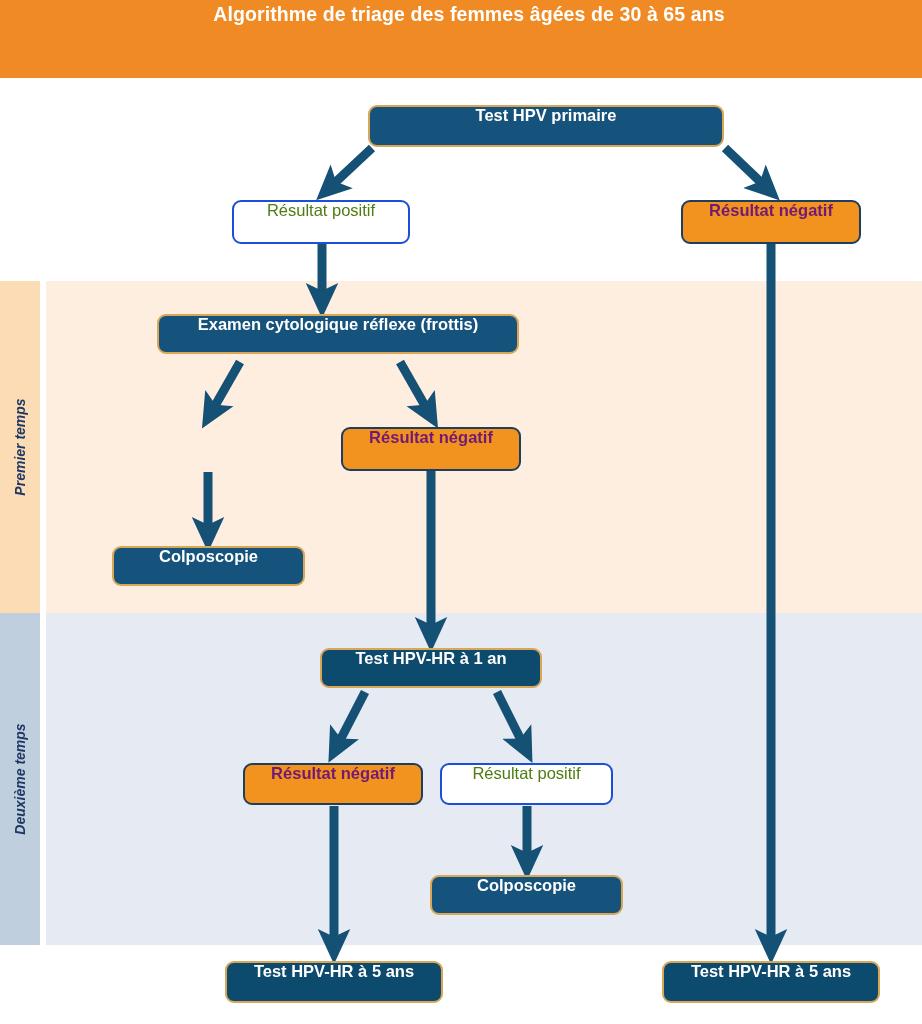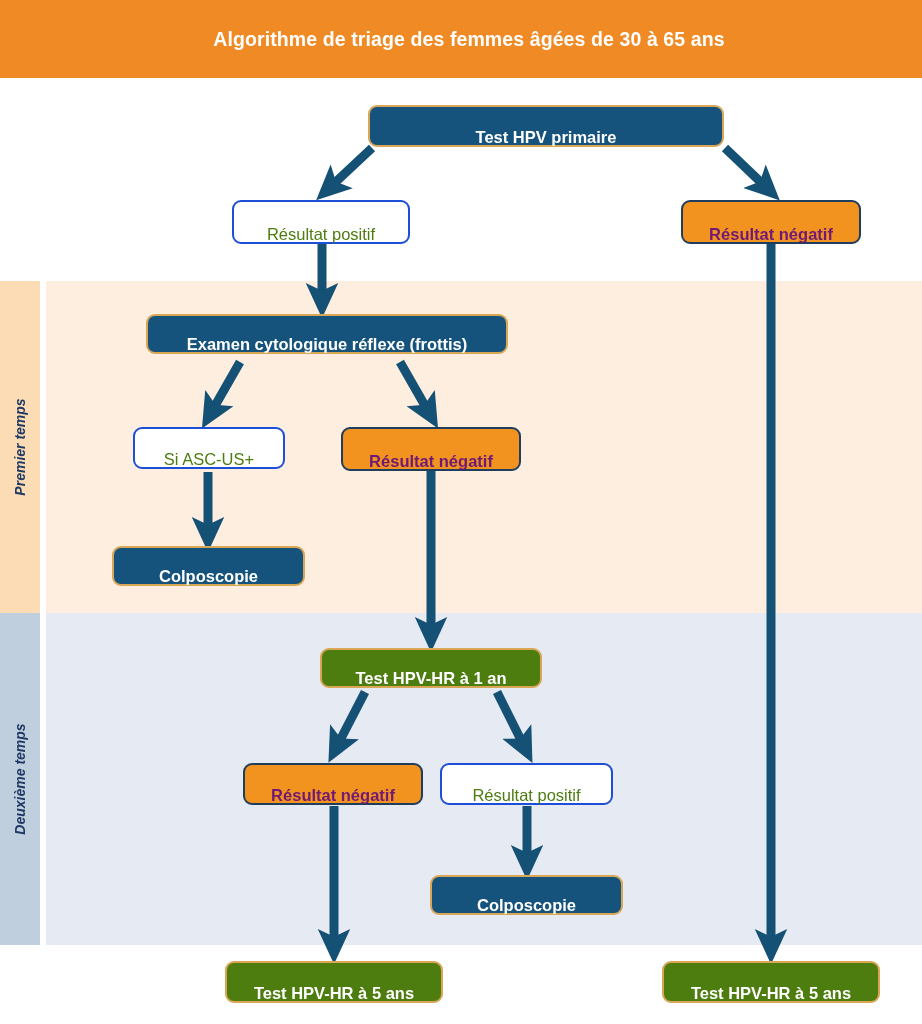--- a/index.html
+++ b/index.html
@@ -19,21 +19,21 @@
 
   
   #header {
     position: absolute;
     left: 0; top: 0;
     width: 922px; height: 78px;
     background: #f08a24;
     display: flex;
     flex-direction: column;
     align-items: center;
-    justify-content: center;
+    justify-content: flex-start;
     color: #ffffff;
     padding-left: 16px;
   }
   #header .line {
     font-size: 19.5px;
     font-weight: bold;
     line-height: 29px;
     letter-spacing: 0.1px;
     white-space: nowrap;
     text-align: center;
@@ -89,36 +89,36 @@
     position: absolute;
     left: 0; top: 0;
     width: 922px; height: 1024px;
     pointer-events: none;
   }
 
   
   .node {
     position: absolute;
     display: flex;
-    align-items: flex-end;
+    align-items: flex-start;
     justify-content: center;
     border-radius: 9px;
     font-size: 16.5px;
     line-height: 1;
     white-space: nowrap;
     text-align: center;
   }
   .node.dark {           
     background: #15537d;
     border: 2px solid #d9a656;
     color: #ffffff;
     font-weight: bold;
   }
   .node.steel {          
-    background: #4d7c0f;
+    background: #0c4a6e;
     border: 2px solid #d9a656;
     color: #ffffff;
     font-weight: bold;
   }
   .node.orange {         
     background: #f2921f;
     border: 2px solid #1f3d5c;
     color: #701a75;
     font-weight: bold;
   }
@@ -191,27 +191,24 @@
   </div>
 
   <div class="node outline" style="left:232px; top:200px; width:178px; height:44px;">
     <span>Résultat positif</span>
   </div>
 
   <div class="node orange" style="left:681px; top:200px; width:180px; height:44px;">
     <span>Résultat négatif</span>
   </div>
 
-  <div class="node dark" style="left:146px; top:314px; width:362px; height:40px;">
+  <div class="node dark" style="left:157px; top:314px; width:362px; height:40px;">
     <span>Examen cytologique réflexe (frottis)</span>
   </div>
 
-  <div class="node outline" style="left:133px; top:427px; width:152px; height:42px;">
-    <span>Si ASC-US+</span>
-  </div>
 
   <div class="node orange" style="left:341px; top:427px; width:180px; height:44px;">
     <span>Résultat négatif</span>
   </div>
 
   <div class="node dark" style="left:112px; top:546px; width:193px; height:40px;">
     <span>Colposcopie</span>
   </div>
 
   <div class="node steel" style="left:320px; top:648px; width:222px; height:40px;">

